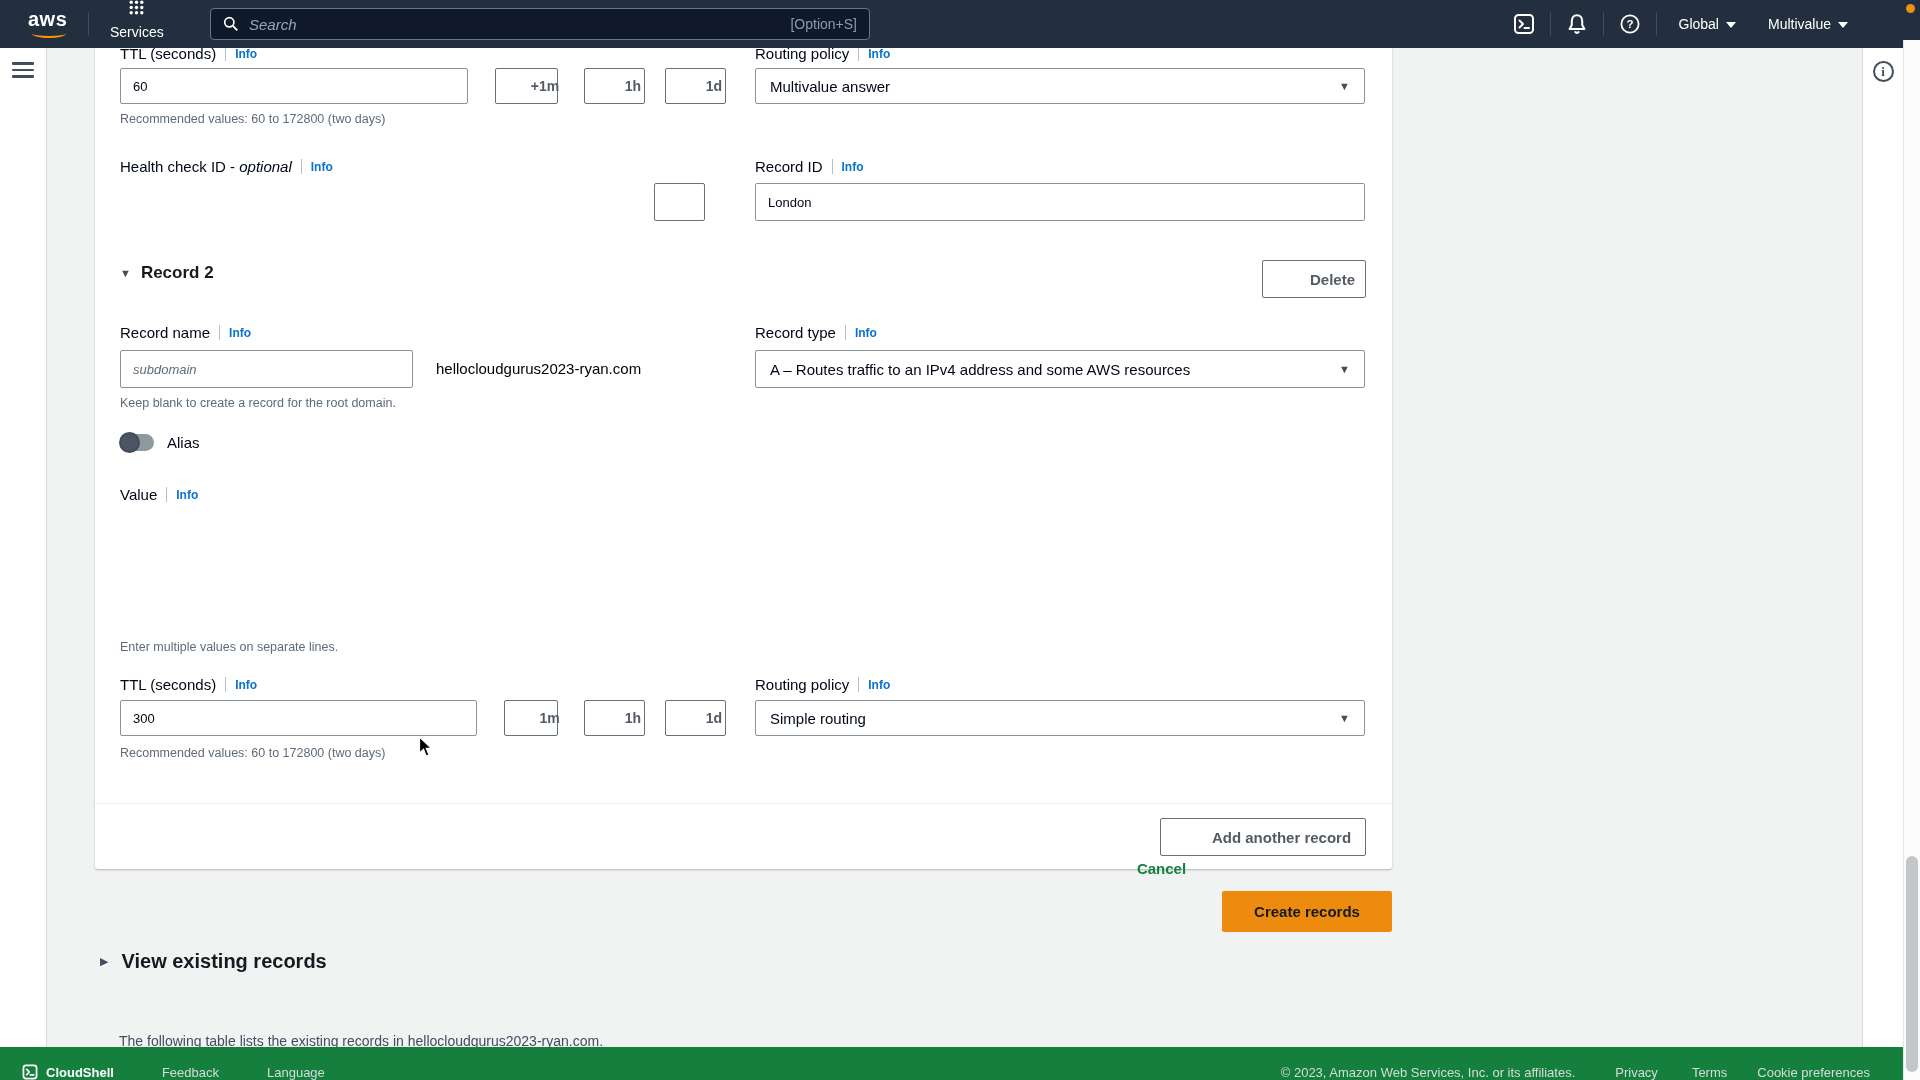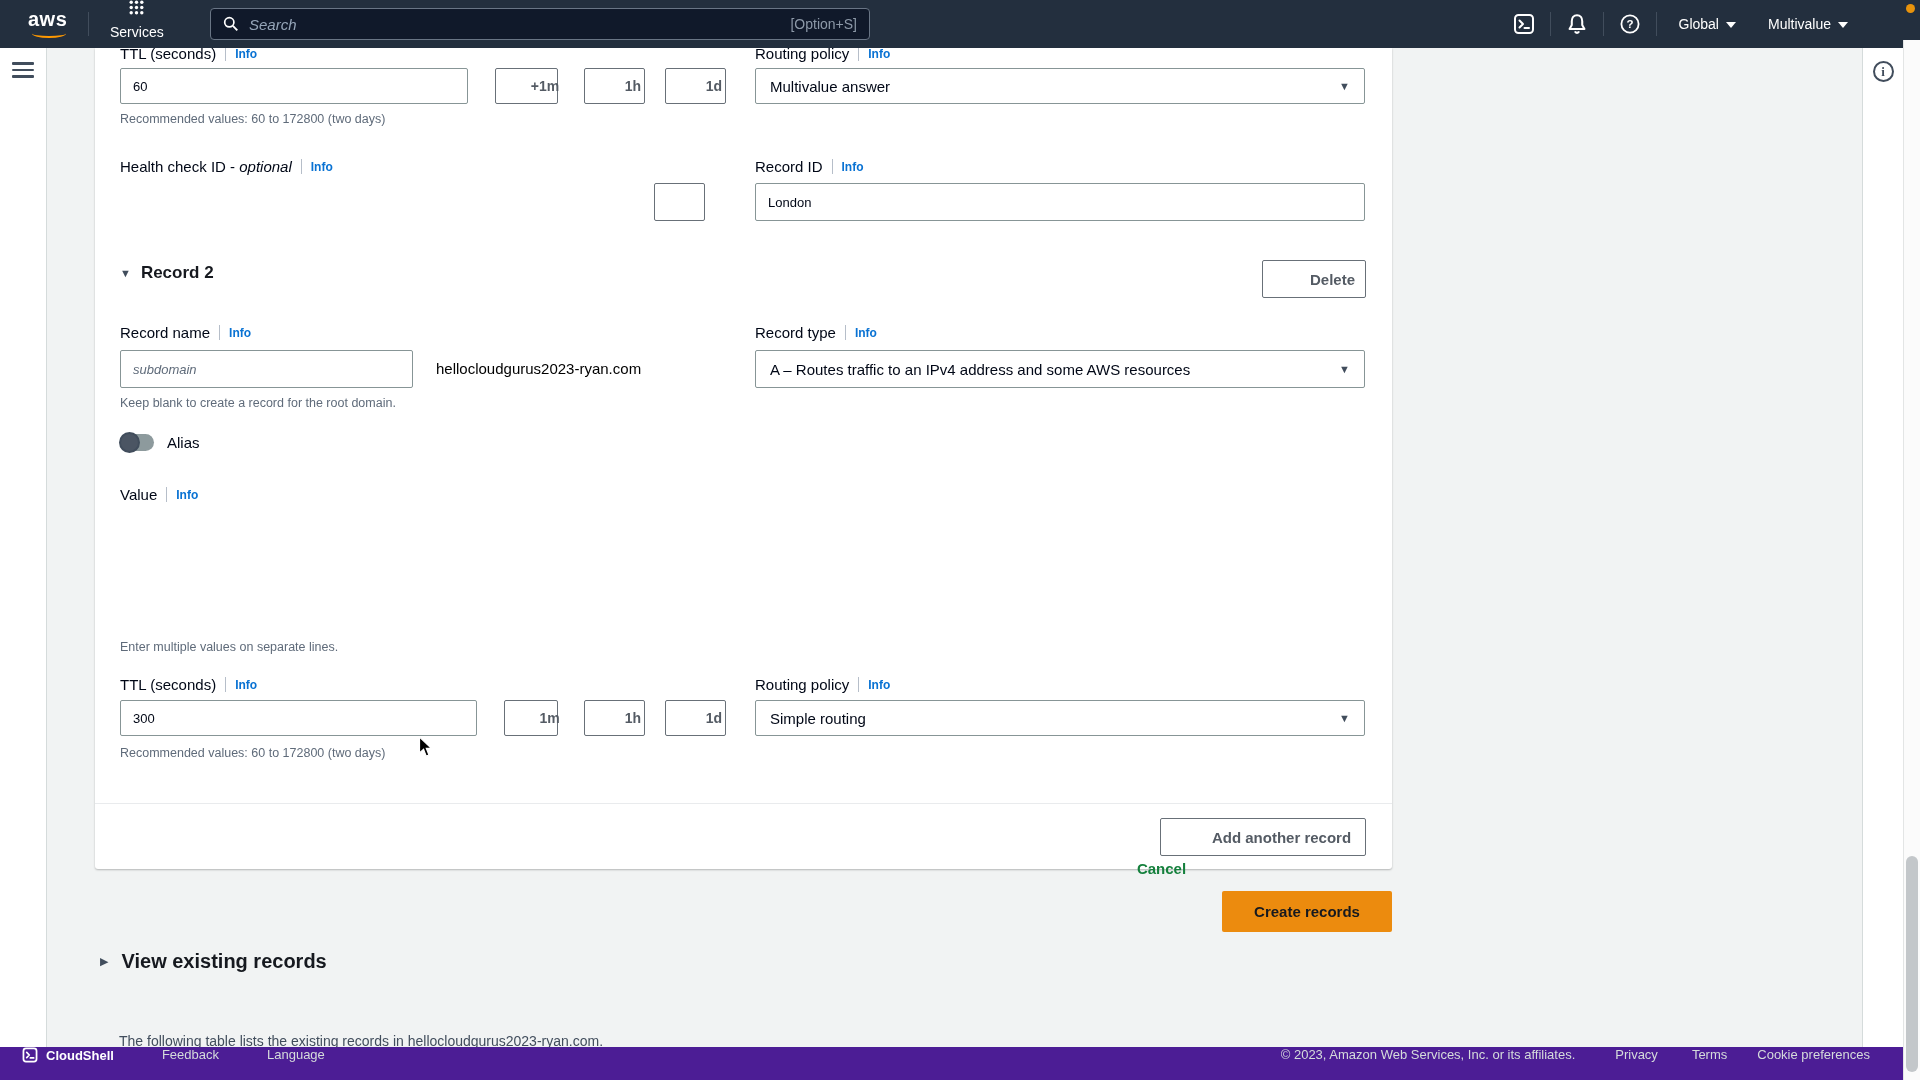--- a/index.html
+++ b/index.html
@@ -82,22 +82,22 @@
   .cancel-link{position:absolute;left:1119px;top:860px;font-size:15px;font-weight:700;color:#15803d;
                cursor:pointer;width:85px;text-align:center;z-index:5;}
   .create-btn{position:absolute;left:1222px;top:891px;width:170px;height:41px;background:#ec8b0e;
               border:none;border-radius:2px;color:#16191f;font-weight:700;font-size:15px;cursor:pointer;
               font-family:"Liberation Sans","DejaVu Sans",sans-serif;z-index:5;}
   .existing-hdr{position:absolute;left:100px;top:950px;display:flex;align-items:center;gap:13px;cursor:pointer;z-index:5;}
   .existing-hdr .title{font-size:20px;font-weight:700;color:#16191f;}
   .existing-desc{position:absolute;left:119px;top:990px;font-size:14px;color:#414d5c;z-index:5;margin-top:43px;}
 
   
-  .footer{position:absolute;left:0;top:1047px;width:1920px;height:33px;background:#4c1d95;z-index:35;
-          display:flex;align-items:flex-start;color:#d5dbdb;font-size:13px;}
+  .footer{position:absolute;left:0;top:1047px;width:1920px;height:33px;background:#15803d;z-index:35;
+          display:flex;align-items:flex-end;color:#d5dbdb;font-size:13px;}
   .footer .f-item{display:flex;align-items:center;gap:8px;cursor:pointer;white-space:nowrap;}
   .f-cloudshell{margin-left:22px;font-weight:700;color:#fff;}
   .f-feedback{margin-left:48px;}
   .f-language{margin-left:48px;}
   .f-copy{margin-left:auto;cursor:default;}
   .f-privacy{margin-left:40px;}
   .f-terms{margin-left:34px;}
   .f-cookie{margin-left:30px;margin-right:50px;}
 
   .cursor{position:absolute;left:415px;top:736px;z-index:50;pointer-events:none;}

